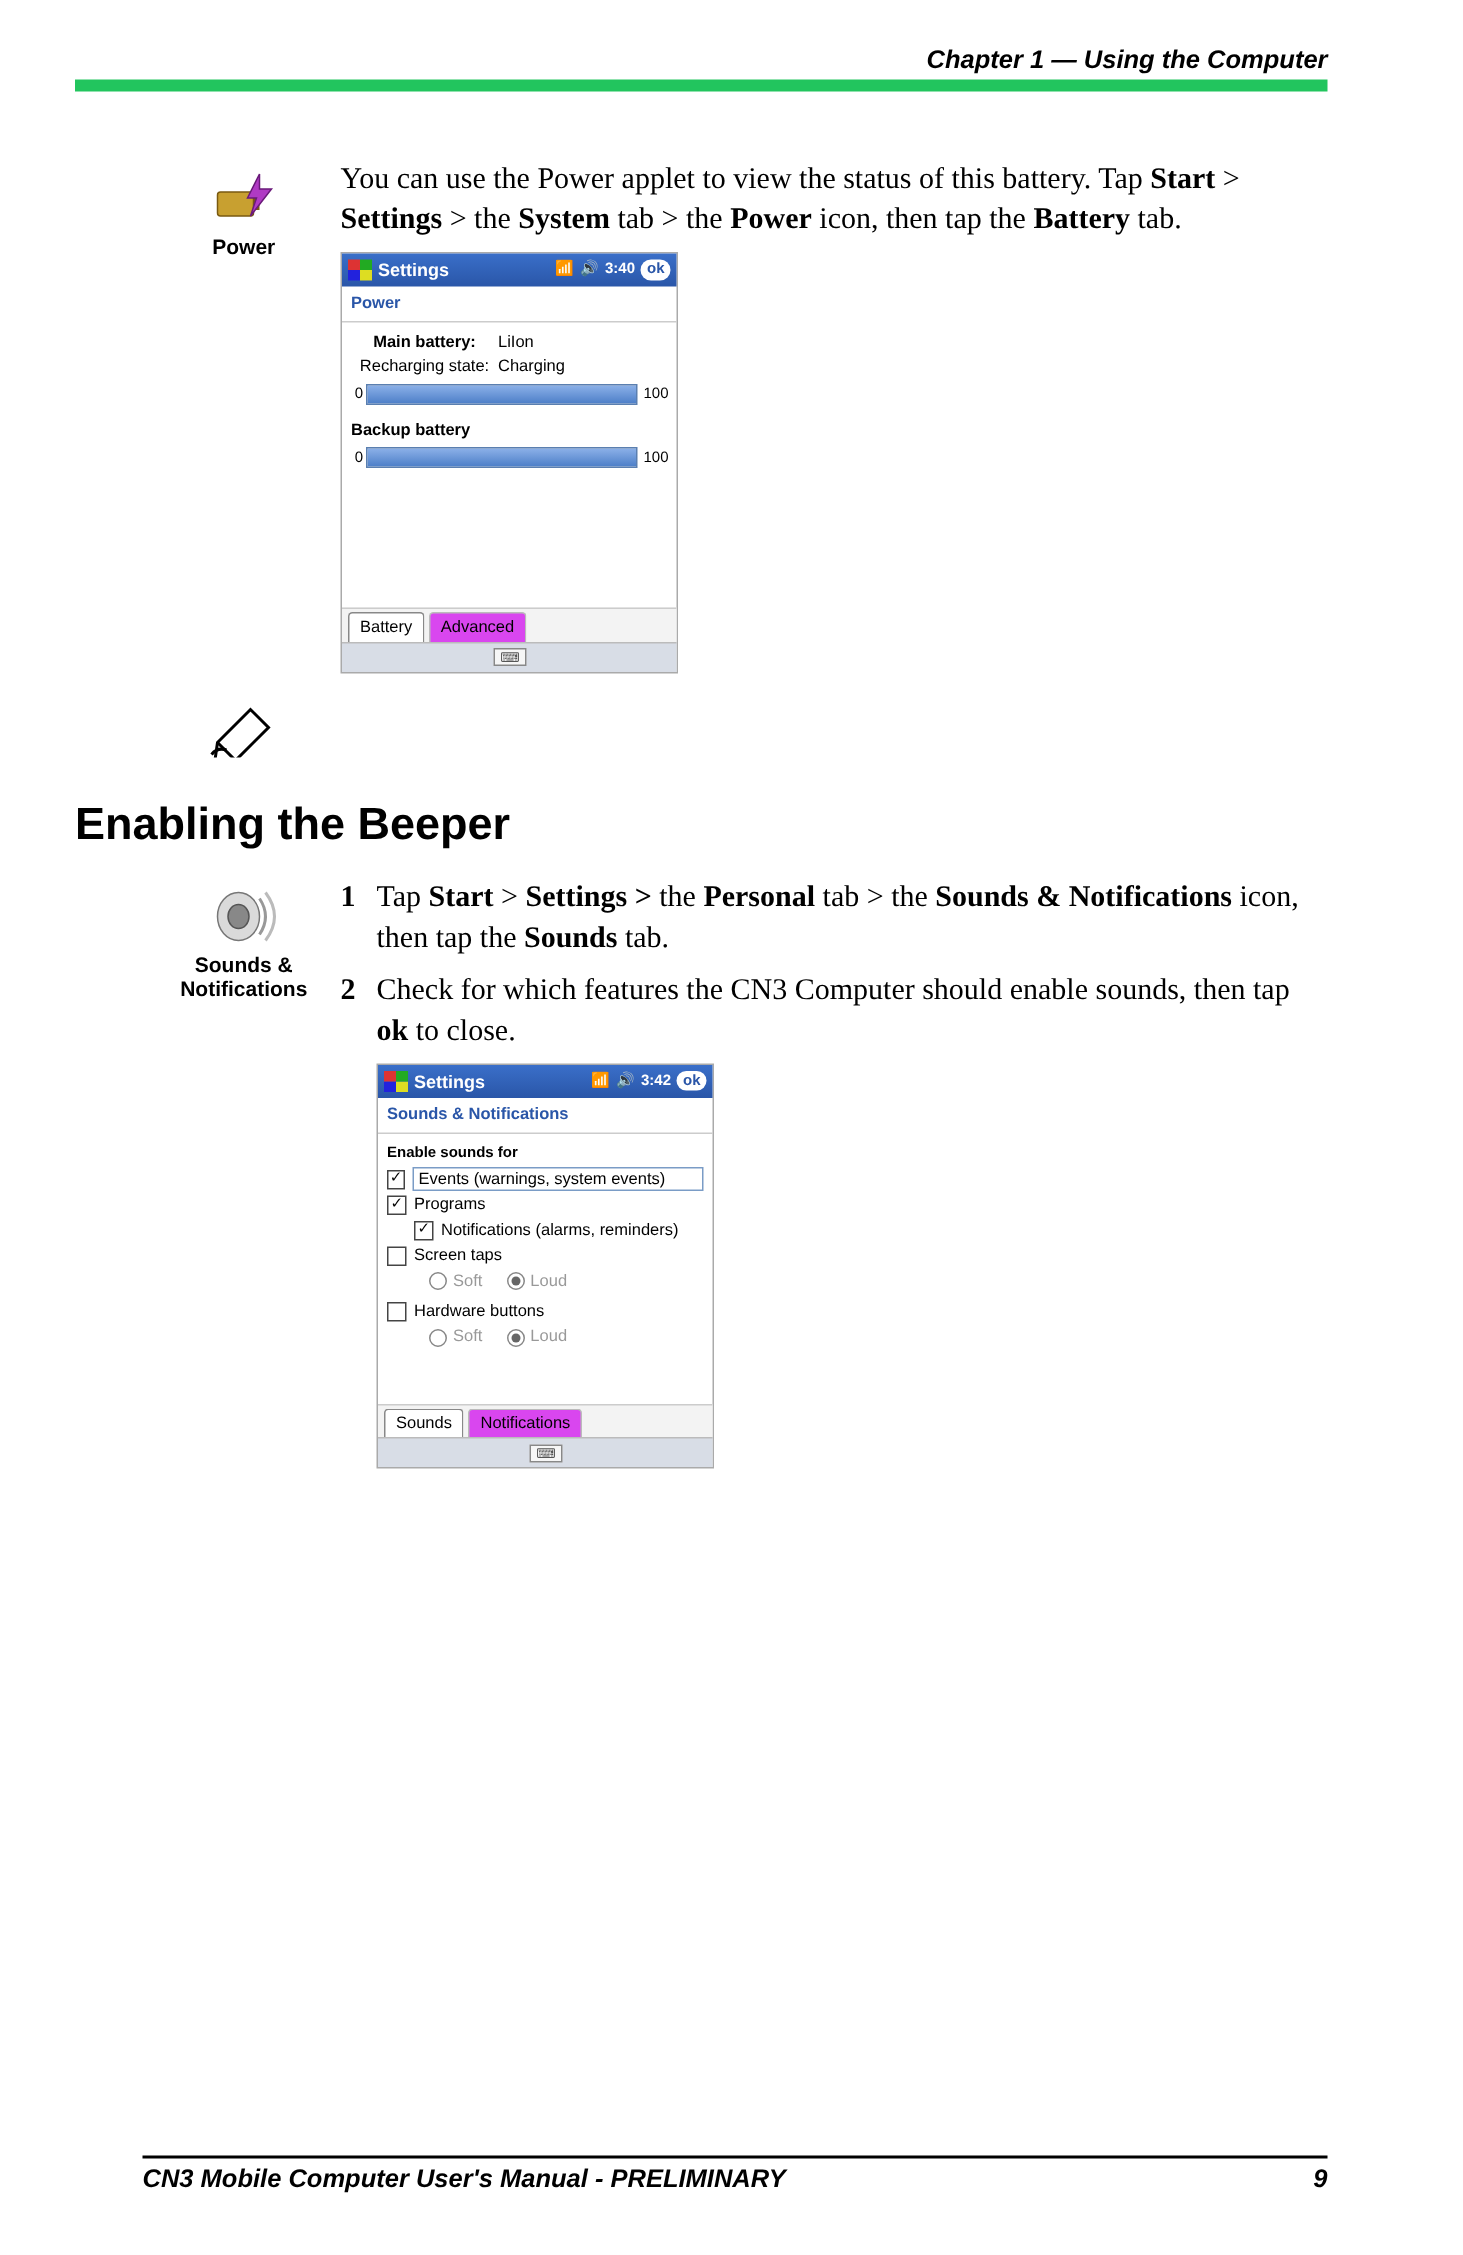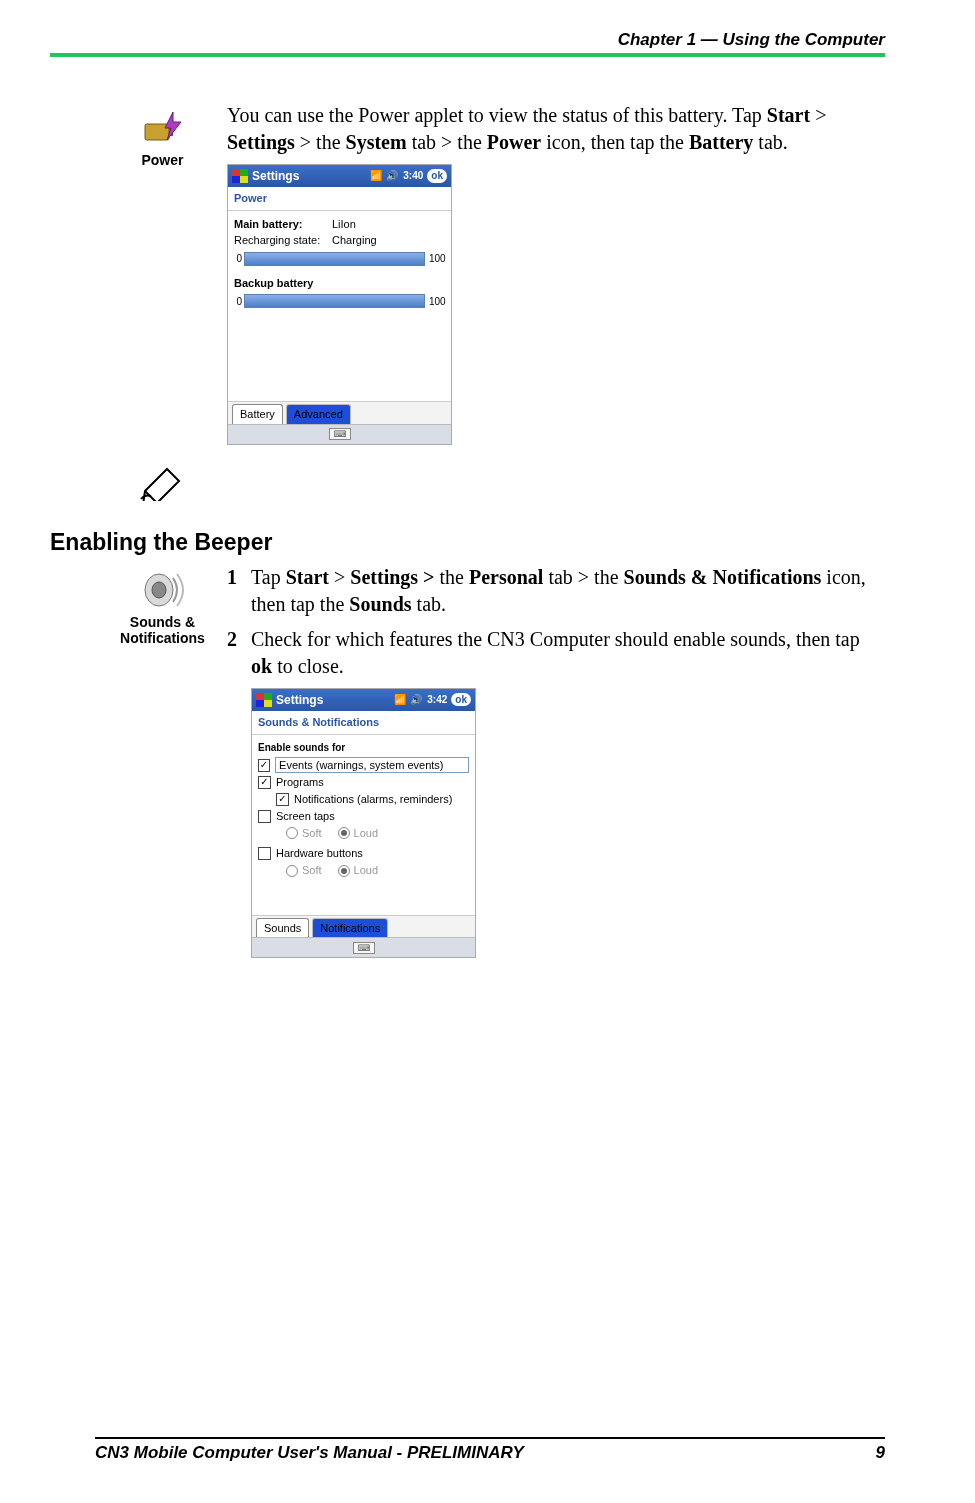--- a/index.html
+++ b/index.html
@@ -13,21 +13,21 @@
       padding: 30px 90px 40px 50px;
       display: flex;
       flex-direction: column;
     }
     .page-header {
       text-align: right;
       font-family: Arial, Helvetica, sans-serif;
       font-style: italic;
       font-weight: bold;
       font-size: 17px;
-      border-bottom: 4px solid #22c55e;
+      border-bottom: 8px solid #22c55e;
       padding-bottom: 3px;
       margin-bottom: 45px;
     }
     .page-body { flex: 1; }
     .page-footer {
       display: flex;
       justify-content: space-between;
       font-family: Arial, Helvetica, sans-serif;
       font-style: italic;
       font-weight: bold;
@@ -56,22 +56,22 @@
     .b { font-weight: bold; }
     h2.heading {
       font-family: Arial, Helvetica, sans-serif;
       font-weight: 900;
       font-size: 28px;
       margin: 24px 0 14px 0;
     }
     h3.subheading {
       font-family: Arial, Helvetica, sans-serif;
       font-weight: 900;
-      font-size: 23px;
-      margin: 10px 0 8px 0;
+      font-size: 30px;
+      margin: 10px 0 18px 0;
     }
     .icon-label {
       font-family: Arial, Helvetica, sans-serif;
       font-weight: bold;
       font-size: 14px;
       margin-top: 2px;
       text-align: center;
     }
 
     
@@ -111,39 +111,39 @@
       font-size: 10px;
     }
     .ppc-subtitle {
       color: #2a56a8;
       font-weight: bold;
       padding: 4px 6px;
       border-bottom: 1px solid #ccc;
     }
     .ppc-content { padding: 6px; min-height: 190px; }
     .kv-row { display: flex; margin-bottom: 1px; }
-    .kv-row .k { font-weight: bold; width: 98px; }
+    .kv-row .k { font-weight: bold; width: 98px; text-align: center; }
     .bar-row { display: flex; align-items: center; margin: 4px 0 10px 0; font-size: 10px; }
     .bar-row .s { width: 10px; text-align: right; padding-right: 2px; }
     .bar-row .e { width: 20px; padding-left: 4px; }
     .bar-row .bar {
       flex: 1; height: 14px;
       border: 1px solid #5a7fb0;
       background: linear-gradient(#8bb0e8, #4d7fc8);
     }
     .ppc-tabs {
       display: flex; gap: 3px;
       border-top: 1px solid #ccc;
       padding: 2px 4px 0 4px;
       background: #f3f3f3;
     }
     .ppc-tab {
       padding: 2px 7px;
       font-size: 11px;
-      background: #1d4ed8;
+      background: #d946ef;
       border: 1px solid #bbb;
       border-bottom: none;
       border-radius: 3px 3px 0 0;
     }
     .ppc-tab.active { background: #fff; border-color: #888; }
     .ppc-bottom {
       height: 20px; background: #d8dde6;
       border-top: 1px solid #bbb;
       display: flex; align-items: center; justify-content: center;
     }

